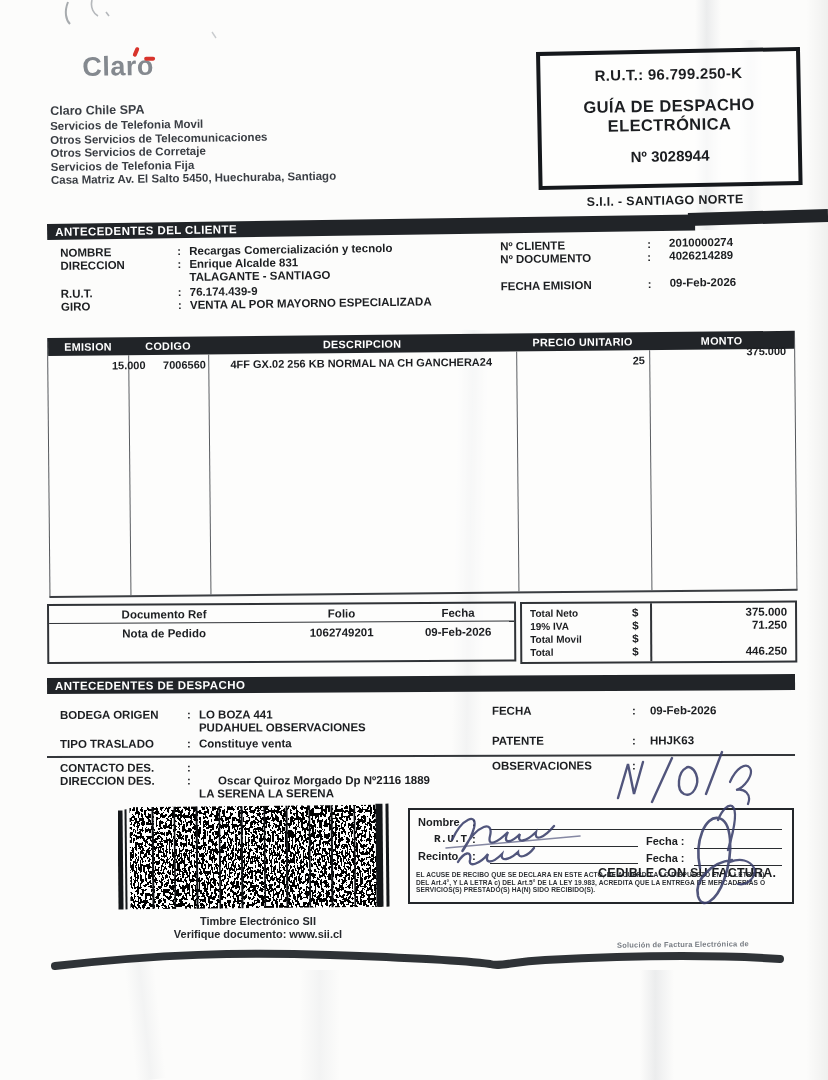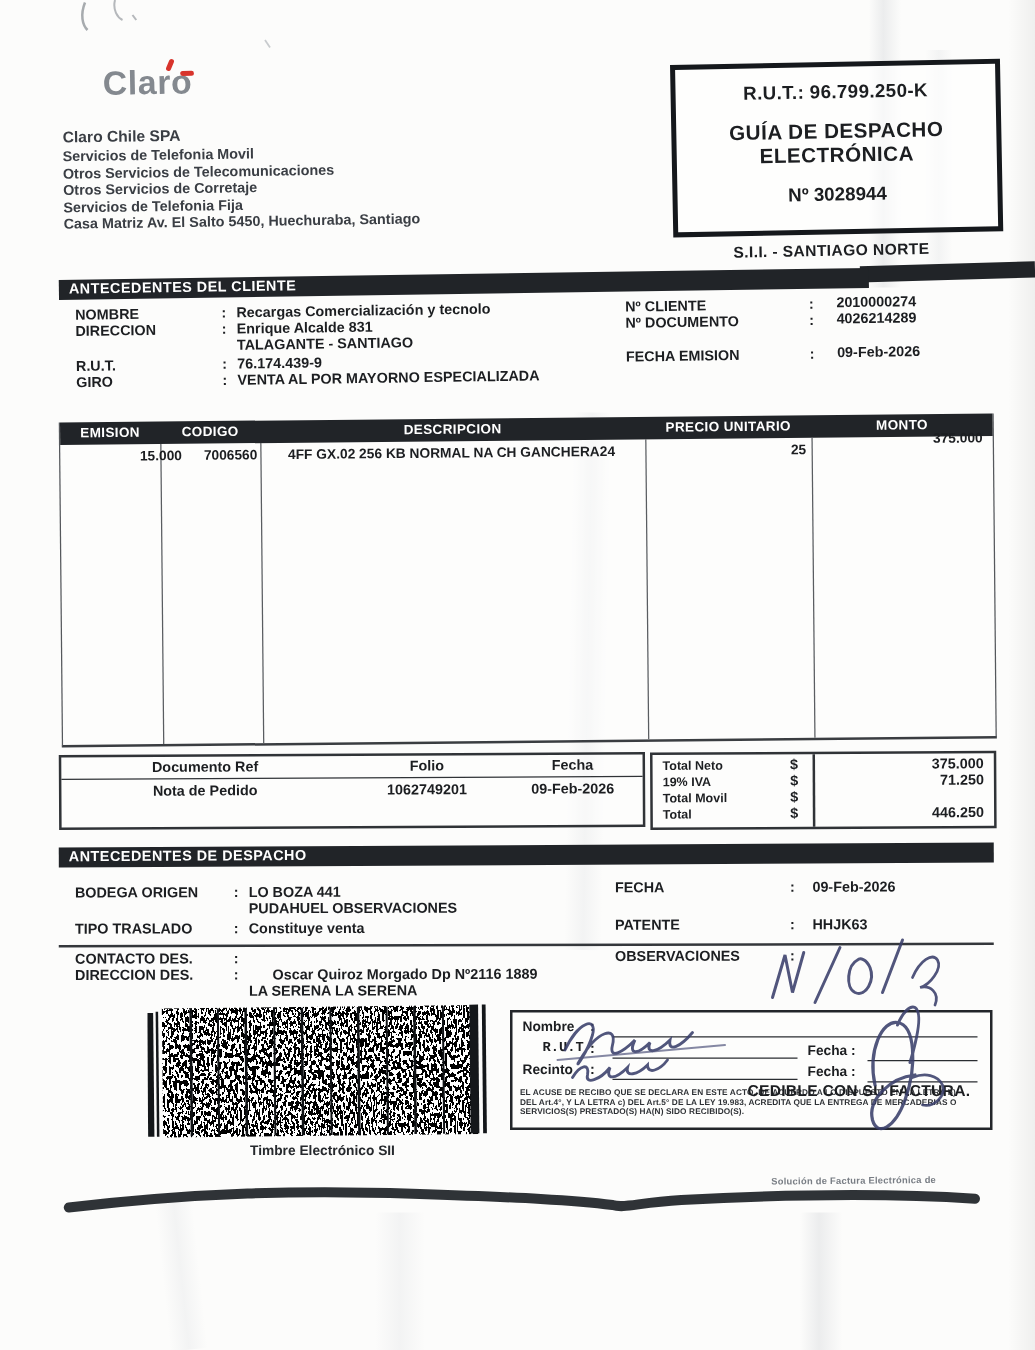--- a/index.html
+++ b/index.html
@@ -247,20 +247,21 @@
         <rect x="146" y="3" width="1.6" height="102" fill="#101316"></rect>
         <rect x="168" y="3" width="2" height="102" fill="#101316"></rect>
         <rect x="191" y="3" width="1.6" height="102" fill="#101316"></rect>
         <rect x="213" y="3" width="2" height="102" fill="#101316"></rect>
         <rect x="236" y="3" width="1.6" height="102" fill="#101316"></rect>
         <rect x="258" y="2" width="7" height="103" fill="#14171a"></rect>
         <rect x="268" y="2" width="3" height="103" fill="#14171a"></rect>
       </g>
     </svg>
     <div class="stamp-line" style="margin-top:4px;">Timbre Electrónico SII</div>
+    <div class="stamp-line">Verifique documento: www.sii.cl</div>
   </div>
 
   <div class="abs rcpt" style="left:408px;top:808px;width:382px;height:92px;">
     <span class="abs lbl" style="left:8px;top:6px;">Nombre</span>
     <span class="abs lbl" style="left:24px;top:23px;font-family:Liberation Mono, monospace;">R.U.T</span>
     <span class="abs lbl" style="left:8px;top:40px;">Recinto</span>
     <span class="abs colon" style="left:62px;top:6px;">:</span>
     <span class="abs colon" style="left:62px;top:23px;">:</span>
     <span class="abs colon" style="left:62px;top:40px;">:</span>
     <div class="sigline" style="left:80px;top:19px;width:292px;"></div>

